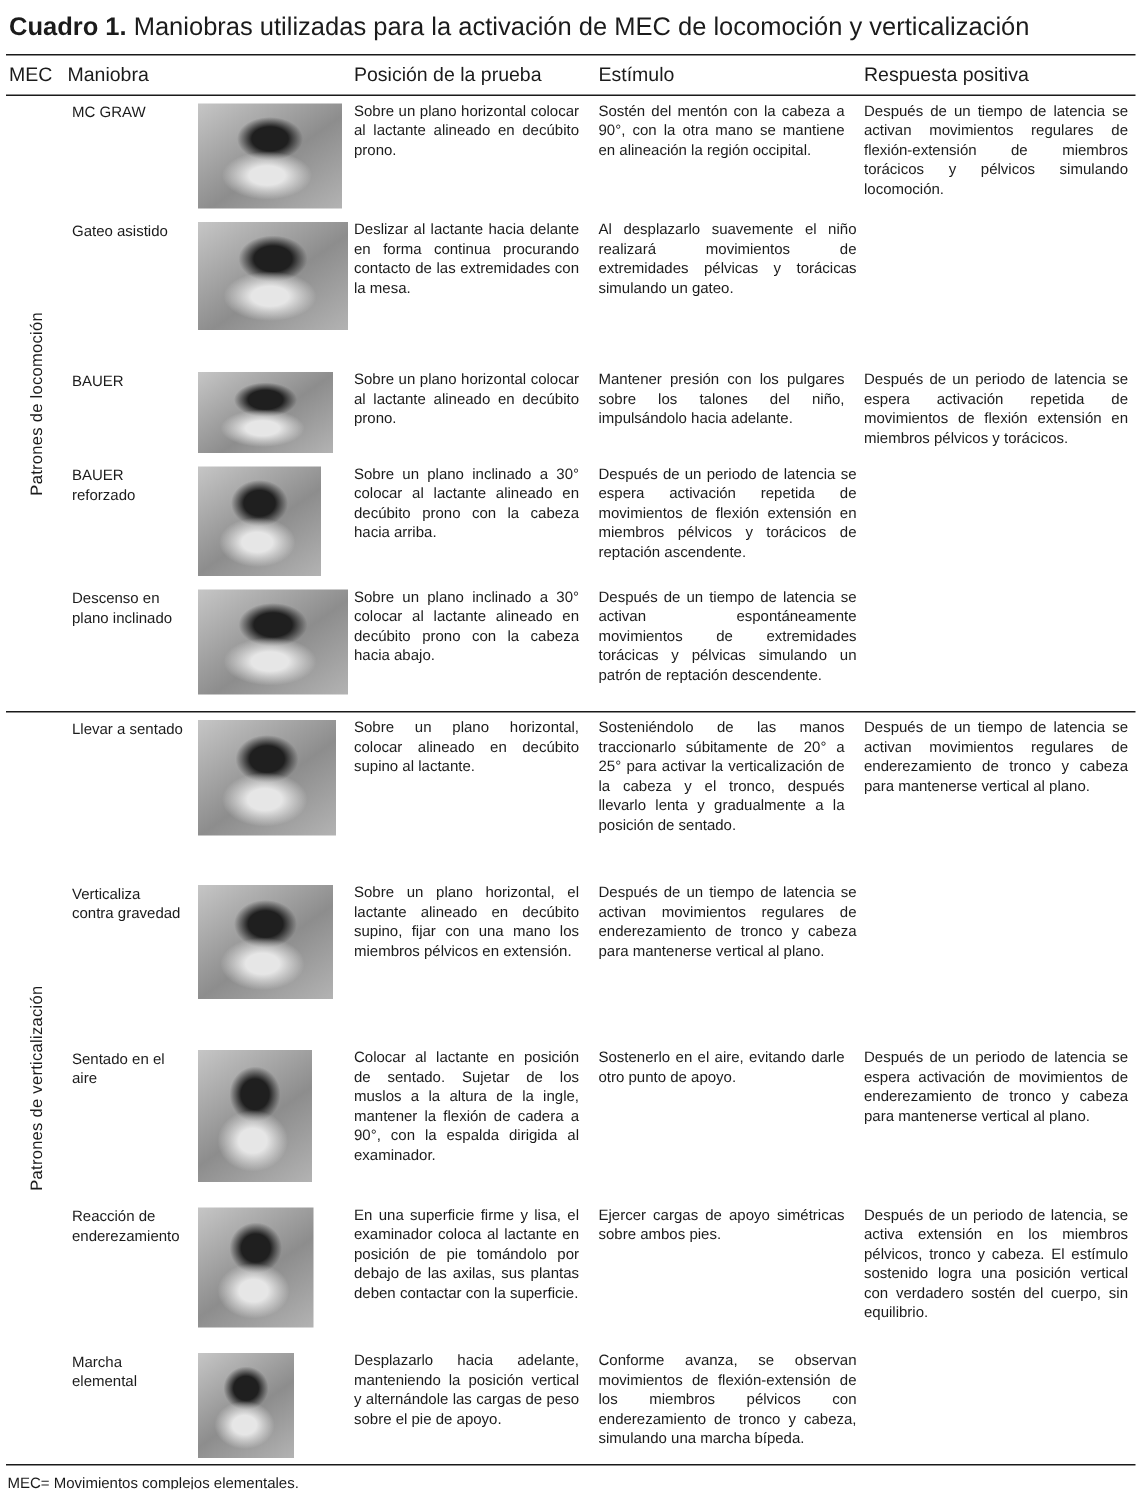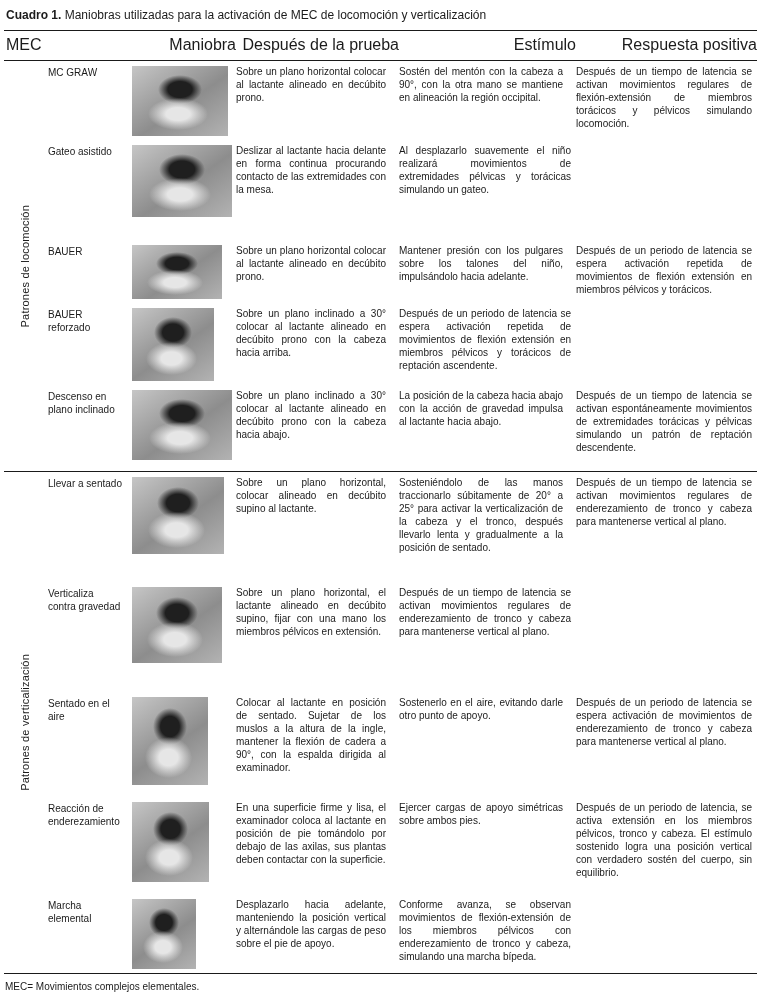--- a/index.html
+++ b/index.html
@@ -2,28 +2,28 @@
 <html><head>
 <meta charset="utf-8">
 <style>
   * { margin:0; padding:0; box-sizing:border-box; }
   body { background:#fff; }
   .page {
     width:761px; height:993px; background:#fff; color:#1b1b1b;
     font-family:"Liberation Sans", sans-serif; overflow:hidden;
     padding:6px 4px 0 4px; position:relative;
   }
-  .title-row { font-size:12px; padding:2px 0 8px 2px; border-bottom:1.5px solid #1a1a1a; }
+  .title-row { font-size:17px; padding:2px 0 8px 2px; border-bottom:1.5px solid #1a1a1a; }
   .title-prefix { font-weight:bold; }
   .thead {
     display:grid; grid-template-columns:41px 191px 163px 177px 181px;
     border-bottom:1.5px solid #1a1a1a; align-items:center;
-    font-size:16px; padding:5px 0 6px 0;
+    font-size:13px; padding:5px 0 6px 0;
   }
-  .thead .hc { text-align:right; }
+  .thead .hc { text-align:left; }
   .thead .hc.first { text-align:left; padding-left:2px; }
   .group { display:grid; grid-template-columns:41px 712px; }
   .group + .group { border-top:1.5px solid #1a1a1a; }
   .group-label-cell { display:flex; align-items:center; justify-content:center; }
   .vlabel {
     writing-mode:vertical-rl; transform:rotate(180deg);
     font-size:11px; white-space:nowrap; letter-spacing:0.2px;
   }
   .row {
     display:grid; grid-template-columns:87px 104px 163px 177px 181px;
@@ -63,21 +63,21 @@
 
 <div class="page">
 
   <div class="title-row">
     <span class="title-prefix">Cuadro 1.</span><span> Maniobras utilizadas para la activación de MEC de locomoción y verticalización</span>
   </div>
 
   <div class="thead">
     <div class="hc first">MEC</div>
     <div class="hc">Maniobra</div>
-    <div class="hc">Después de la prueba</div>
+    <div class="hc">Posición de la prueba</div>
     <div class="hc">Estímulo</div>
     <div class="hc">Respuesta positiva</div>
   </div>
 
   <div class="tbody">
 
     <div class="group">
       <div class="group-label-cell">
         <span class="vlabel">Patrones de locomoción</span>
       </div>
@@ -120,21 +120,20 @@
           <div class="cell just">Sobre un plano inclinado a 30° colocar al lactante alineado en decúbito prono con la cabeza hacia arriba.</div>
           <div class="cell just last">Después de un periodo de latencia se espera activación repetida de movimientos de flexión extensión en miembros pélvicos y torácicos de reptación ascendente.</div>
         </div>
 
         <div class="row r5">
           <div class="cell name">Descenso en plano inclinado</div>
           <div class="cell photo-cell">
               <div class="photo ph5"></div>
             </div>
           <div class="cell just">Sobre un plano inclinado a 30° colocar al lactante alineado en decúbito prono con la cabeza hacia abajo.</div>
-          <div class="cell just">La posición de la cabeza hacia abajo con la acción de gravedad impulsa al lactante hacia abajo.</div>
           <div class="cell just last">Después de un tiempo de latencia se activan espontáneamente movimientos de extremidades torácicas y pélvicas simulando un patrón de reptación descendente.</div>
         </div>
 
       </div>
     </div>
 
     <div class="group">
       <div class="group-label-cell">
         <span class="vlabel">Patrones de verticalización</span>
       </div>

